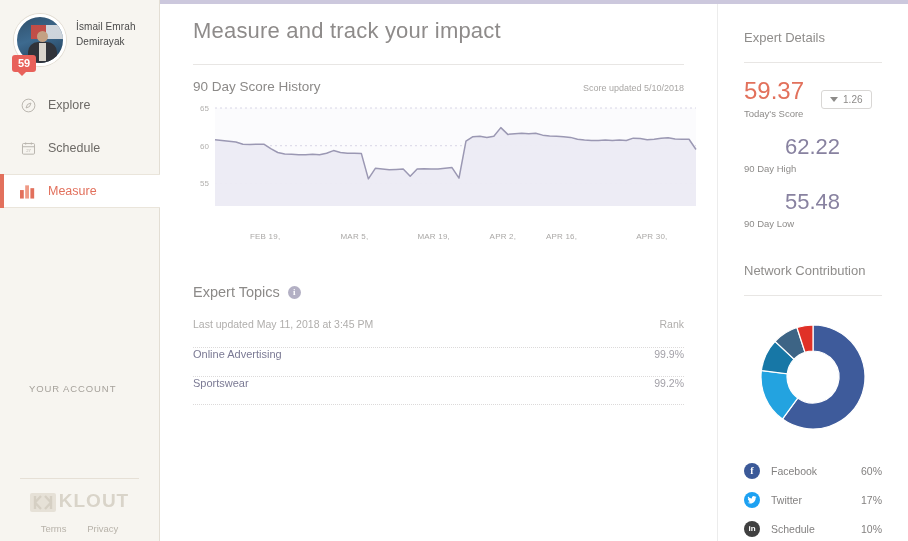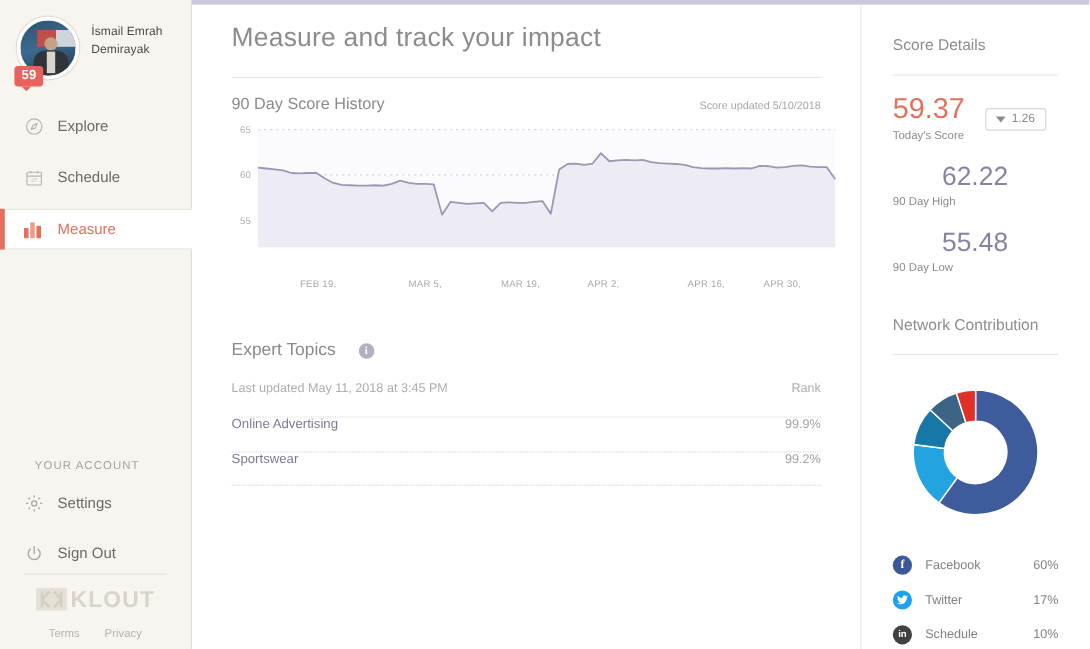--- a/index.html
+++ b/index.html
@@ -90,21 +90,21 @@
     font-size:9.5px; letter-spacing:.9px; color:#a6a29b; text-transform:uppercase;
   }
   .acct { position:absolute; left:0; top:402px; width:160px; }
   .acct .nav-item { margin-bottom:8px; }
 
   .sb-divider{ position:absolute; left:20px; right:20px; top:478px; height:1px; background:#e6e0d6; }
   .klout {
     position:absolute; left:0; right:0; top:490px; text-align:center;
     color:#d9d4c9;
   }
-  .klout .kmark { display:inline-flex; align-items:flex-start; gap:3px; }
+  .klout .kmark { display:inline-flex; align-items:flex-end; gap:3px; }
   .klout .kword { font-size:19px; font-weight:bold; letter-spacing:1px; color:#d9d4c9; }
   .legal {
     position:absolute; left:0; right:0; top:523px; text-align:center;
     font-size:9.5px; color:#b8b3aa;
   }
   .legal span { margin:0 9px; cursor:pointer; }
 
   
   .main { position:absolute; left:160px; top:4px; width:557px; height:537px; background:#fff; padding:0 25px; }
   .page-title { font-size:22px; color:#8e8b8a; font-weight:normal; padding:14px 8px 0 8px; letter-spacing:.2px; }
@@ -114,21 +114,21 @@
   .sec-title { font-size:13.5px; color:#8c8a88; }
   .sec-meta { font-size:9px; color:#a9a7a5; }
 
   
   .chartbox { position:relative; margin:8px 8px 0 8px; height:130px; }
   .chart-svg { display:block; }
   .xlabels { position:relative; height:16px; margin:0 8px; }
   .xlabels span { position:absolute; top:0; font-size:8px; color:#aaa8a6; letter-spacing:.2px; }
 
   
-  .et-head { display:flex; align-items:center; gap:19px; padding:36px 8px 0 8px; }
+  .et-head { display:flex; align-items:center; gap:8px; padding:36px 8px 0 8px; }
   .et-title { font-size:14.5px; color:#8c8a88; }
   .info-ico {
     width:13px; height:13px; border-radius:50%; background:#b3b0c4;
     color:#fff; font-size:9px; font-weight:bold; display:flex;
     align-items:center; justify-content:center; font-family:"Liberation Serif", serif;
   }
   .et-table { margin:18px 8px 0 8px; }
   .et-row { display:flex; justify-content:space-between; align-items:flex-start; height:29px; }
   .et-row.head { color:#b0aeac; font-size:10.5px; }
   .et-row.data { border-top:1px dotted #dcdada; font-size:11px; }
@@ -216,40 +216,20 @@
             <rect x="0" y="7" width="4" height="9" fill="#e2705c"></rect>
             <rect x="5.5" y="2" width="4" height="14" fill="#ef9a86"></rect>
             <rect x="11" y="5" width="4" height="11" fill="#e2705c"></rect>
           </svg>
         </span>
         <span class="lbl">Measure</span>
       </div>
     </nav>
 
     <div class="acct-head">YOUR ACCOUNT</div>
-    <div class="acct">
-      <div class="nav-item">
-        <span class="ico">
-          <svg width="17" height="17" viewBox="0 0 24 24" fill="none" stroke="#a9a5a0" stroke-width="1.5">
-            <circle cx="12" cy="12" r="3"></circle>
-            <path d="M12 2.5v2.6M12 18.9v2.6M21.5 12h-2.6M5.1 12H2.5M18.7 5.3l-1.8 1.8M7.1 16.9l-1.8 1.8M18.7 18.7l-1.8-1.8M7.1 7.1 5.3 5.3"></path>
-          </svg>
-        </span>
-        <span class="lbl">Settings</span>
-      </div>
-      <div class="nav-item">
-        <span class="ico">
-          <svg width="17" height="17" viewBox="0 0 24 24" fill="none" stroke="#a9a5a0" stroke-width="1.5" stroke-linecap="round">
-            <path d="M12 3.5v8"></path>
-              <path d="M7.6 6.4a7 7 0 1 0 8.8 0"></path>
-          </svg>
-        </span>
-        <span class="lbl">Sign Out</span>
-      </div>
-    </div>
 
     <div class="sb-divider"></div>
 
     <div class="klout">
       <span class="kmark">
         <svg width="26" height="19" viewBox="0 0 26 19">
           <rect x="0" y="0" width="26" height="19" rx="2" fill="#e6e1d7"></rect>
           <path d="M5 3 L5 16 M5 9.5 L11 3 M5 9.5 L11 16" stroke="#d5cfc3" stroke-width="2.4" fill="none"></path>
           <path d="M21 3 L21 16 M21 9.5 L15 3 M21 9.5 L15 16" stroke="#d5cfc3" stroke-width="2.4" fill="none"></path>
         </svg>
@@ -283,21 +263,21 @@
           <text x="16" y="9" text-anchor="end" font-size="8" fill="#b2b0ae" font-family="Liberation Sans, sans-serif">65</text>
           <path d="M22.00 37.66 L28.97 38.42 L35.94 39.17 L42.91 39.92 L49.88 42.18 L56.86 42.56 L63.83 42.18 L70.80 42.18 L77.77 46.71 L84.74 50.48 L91.71 51.98 L98.68 52.36 L105.65 52.74 L112.62 52.74 L119.59 52.36 L126.57 52.74 L133.54 51.23 L140.51 48.59 L147.48 50.48 L154.45 51.23 L161.42 51.23 L168.39 51.61 L175.36 76.86 L182.33 66.31 L189.30 67.06 L196.28 67.82 L203.25 67.44 L210.22 67.06 L217.19 74.22 L224.16 67.06 L231.13 66.68 L238.10 67.06 L245.07 67.06 L252.04 66.31 L259.01 65.55 L265.99 76.11 L272.96 39.17 L279.93 34.65 L286.90 34.27 L293.87 35.40 L300.84 34.27 L307.81 25.60 L314.78 32.38 L321.75 31.63 L328.72 31.25 L335.70 31.63 L342.67 31.25 L349.64 33.14 L356.61 33.89 L363.58 34.27 L370.55 34.65 L377.52 35.40 L384.49 37.28 L391.46 38.04 L398.43 38.42 L405.41 38.42 L412.38 38.04 L419.35 38.42 L426.32 38.04 L433.29 38.42 L440.26 36.15 L447.23 36.53 L454.20 37.66 L461.17 37.28 L468.14 36.15 L475.12 35.78 L482.09 36.91 L489.06 37.28 L496.03 37.28 L503.00 47.46 L503.00 104 L22 104 Z" fill="#ecebf4" opacity="0.95"></path>
           <path d="M22.00 37.66 L28.97 38.42 L35.94 39.17 L42.91 39.92 L49.88 42.18 L56.86 42.56 L63.83 42.18 L70.80 42.18 L77.77 46.71 L84.74 50.48 L91.71 51.98 L98.68 52.36 L105.65 52.74 L112.62 52.74 L119.59 52.36 L126.57 52.74 L133.54 51.23 L140.51 48.59 L147.48 50.48 L154.45 51.23 L161.42 51.23 L168.39 51.61 L175.36 76.86 L182.33 66.31 L189.30 67.06 L196.28 67.82 L203.25 67.44 L210.22 67.06 L217.19 74.22 L224.16 67.06 L231.13 66.68 L238.10 67.06 L245.07 67.06 L252.04 66.31 L259.01 65.55 L265.99 76.11 L272.96 39.17 L279.93 34.65 L286.90 34.27 L293.87 35.40 L300.84 34.27 L307.81 25.60 L314.78 32.38 L321.75 31.63 L328.72 31.25 L335.70 31.63 L342.67 31.25 L349.64 33.14 L356.61 33.89 L363.58 34.27 L370.55 34.65 L377.52 35.40 L384.49 37.28 L391.46 38.04 L398.43 38.42 L405.41 38.42 L412.38 38.04 L419.35 38.42 L426.32 38.04 L433.29 38.42 L440.26 36.15 L447.23 36.53 L454.20 37.66 L461.17 37.28 L468.14 36.15 L475.12 35.78 L482.09 36.91 L489.06 37.28 L496.03 37.28 L503.00 47.46 " fill="none" stroke="#9b98b3" stroke-width="1.5" stroke-linejoin="round"></path>
         </svg>
     </div>
     <div class="xlabels" id="xlabels">
         <span style="left: 57px;">FEB 19,</span>
         <span style="left: 147.49px;">MAR 5,</span>
         <span style="left: 224.45px;">MAR 19,</span>
         <span style="left: 296.6px;">APR 2,</span>
-        <span style="left: 380px;">APR 16,</span>
+        <span style="left: 353px;">APR 16,</span>
         <span style="left: 443.305px;">APR 30,</span>
       </div>
 
     <div class="et-head">
       <span class="et-title">Expert Topics</span>
       <span class="info-ico">i</span>
     </div>
 
     <div class="et-table">
       <div class="et-row head">
@@ -309,21 +289,21 @@
         <span class="et-rank">99.9%</span>
       </div>
       <div class="et-row data">
         <span class="et-name">Sportswear</span>
         <span class="et-rank">99.2%</span>
       </div>
     </div>
   </main>
 
   <aside class="right">
-    <div class="rs-title">Score Details</div>
+    <div class="rs-title">Expert Details</div>
     <div class="rs-hr"></div>
 
     <div class="score-main">
       <div>
         <div class="score-big">59.37</div>
         <div class="score-sub">Today's Score</div>
       </div>
       <div class="delta">
         <span class="tri-down"></span>
         <span>1.26</span>

